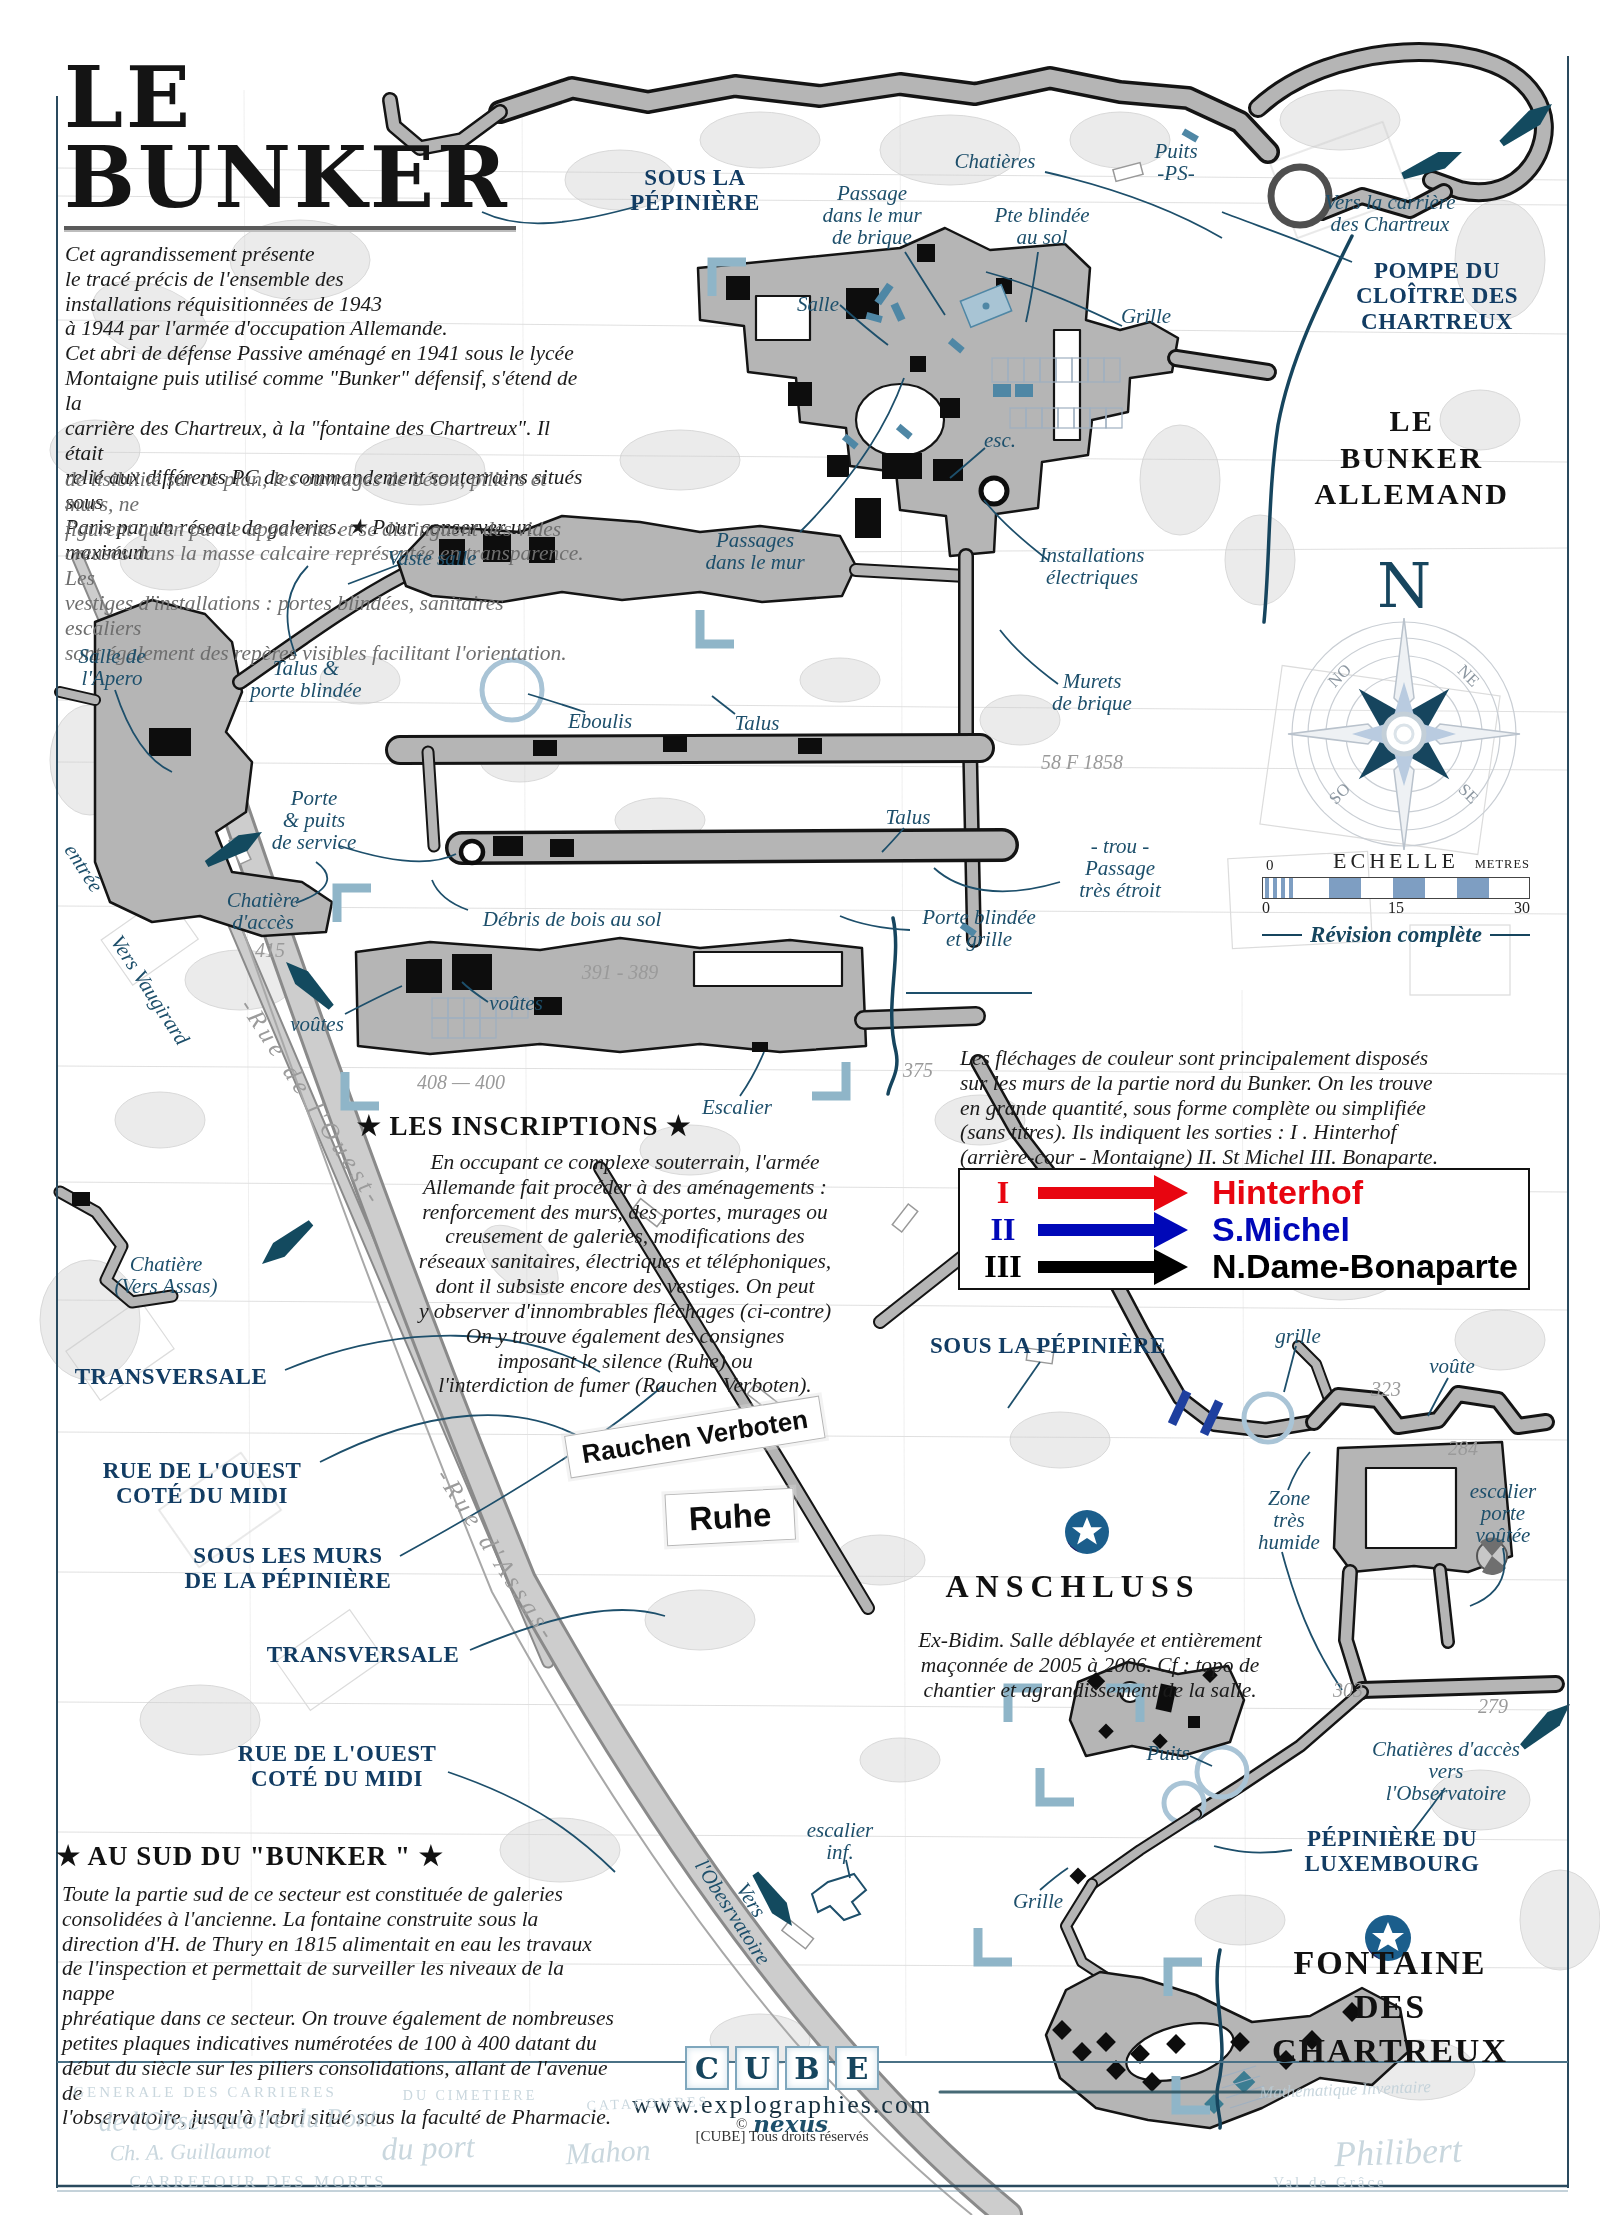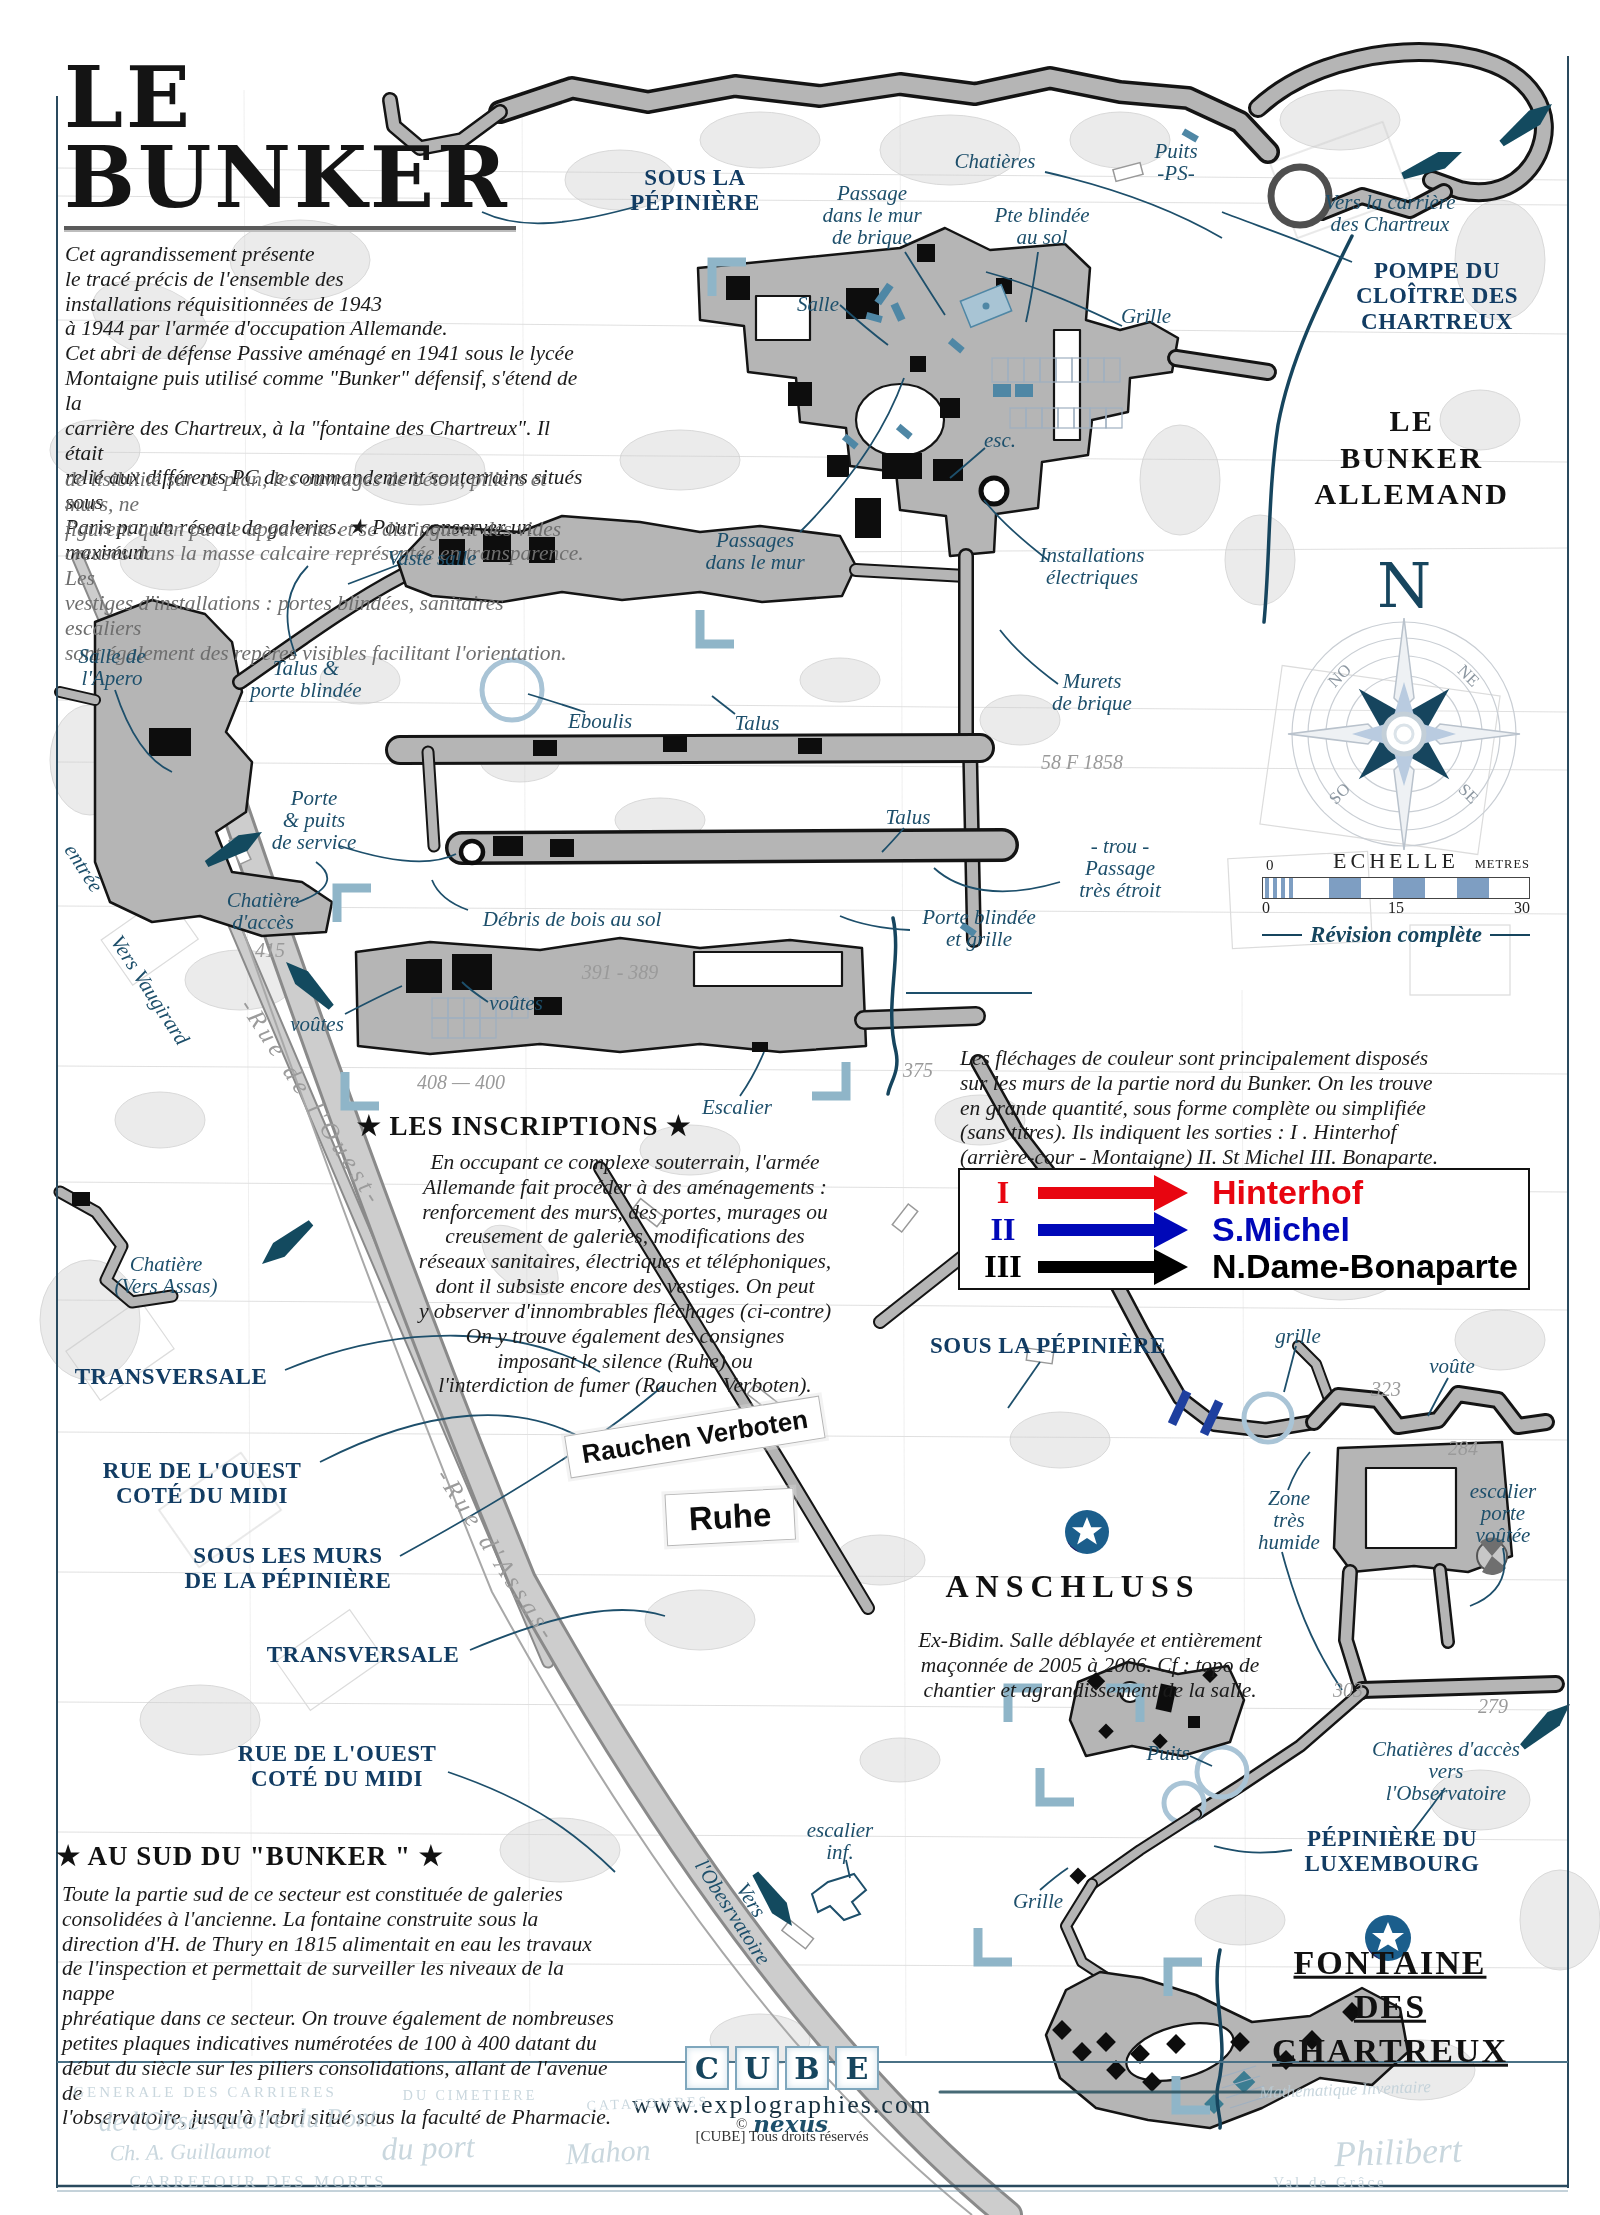--- a/index.html
+++ b/index.html
@@ -722,21 +722,21 @@
 très
 humide</div>
       <div class="ml ansch" style="left: 1073px; top: 1587px;">ANSCHLUSS</div>
       <div class="ml num" style="left: 1348px; top: 1690px;">303</div>
       <div class="ml num" style="left: 1493px; top: 1706px;">279</div>
       <div class="ml ann" style="left: 1168px; top: 1753px;">Puits</div>
       <div class="ml ann" style="left: 1446px; top: 1771px;">Chatières d'accès
 vers l'Observatoire</div>
       <div class="ml head-sm" style="left: 1392px; top: 1851px;">PÉPINIÈRE DU
 LUXEMBOURG</div>
-      <div class="ml black-xl" style="left: 1390px; top: 2007px; text-decoration: underline;">FONTAINE DES
+      <div class="ml black-xl" style="left: 1390px; top: 2007px;">FONTAINE DES
 CHARTREUX</div>
       <div class="ml ann" style="left: 1038px; top: 1901px;">Grille</div>
       <div class="ml ann" style="left: 840px; top: 1841px;">escalier
 inf.</div>
       <div class="ml ann" style="left: 742px; top: 1906px; transform: translate(-50%, -50%) rotate(57deg);">Vers
 l'Obesrvatoire</div>
       <div class="ml black-lg" style="left: 1412px; top: 458px;">LE
 BUNKER
 ALLEMAND</div>
       <div class="ghost g-caps" style="left: 205px; top: 2092px; font-size: 15px;">GENERALE DES CARRIERES</div>

